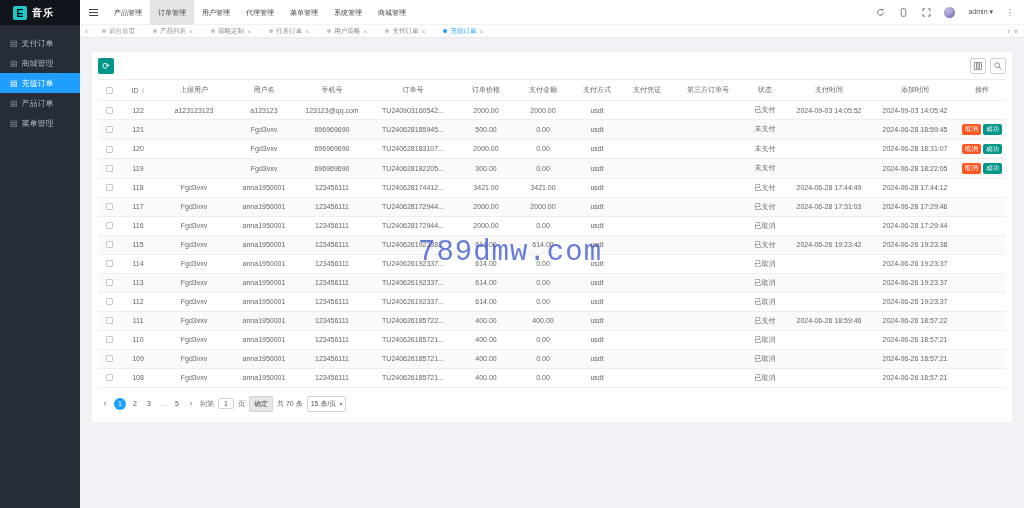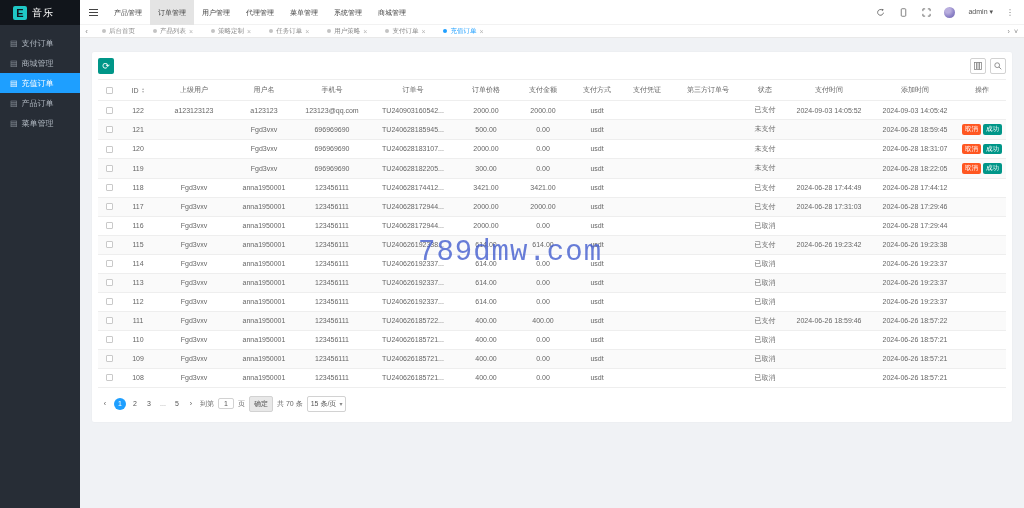--- a/index.html
+++ b/index.html
@@ -5,21 +5,21 @@
   * { margin:0; padding:0; box-sizing:border-box; }
   html,body { width:1024px; height:508px; overflow:hidden; }
   body { font-family:"Liberation Sans", sans-serif; background:#f0f2f5; position:relative; }
   .app { display:flex; width:1024px; height:508px; }
 
   
   .sidebar { width:80px; height:508px; background:#272d36; flex:none; }
   .logo-bar { height:25px; background:#11151b; display:flex; align-items:center; padding-left:13px; }
   .logo-sq { width:14px; height:14px; background:#1fc7c5; color:#11151b; font-size:11px; font-weight:bold;
              text-align:center; line-height:14px; border-radius:2px; }
-  .logo-name { color:#ffffff; font-size:10px; font-weight:normal; margin-left:5px; letter-spacing:1px; }
+  .logo-name { color:#ffffff; font-size:10px; font-weight:bold; margin-left:5px; letter-spacing:1px; }
   .side-menu { padding-top:8px; }
   .side-item { height:20px; display:flex; align-items:center; padding-left:10px; color:#aeb6bf;
                font-size:8px; cursor:pointer; }
   .side-item .sicon { font-size:8px; margin-right:4px; color:#8d959e; }
   .side-item.active { background:#1E9FFF; color:#fff; }
   .side-item.active .sicon { color:#fff; }
 
   
   .main { flex:1; display:flex; flex-direction:column; background:#f0f2f5; }
 

